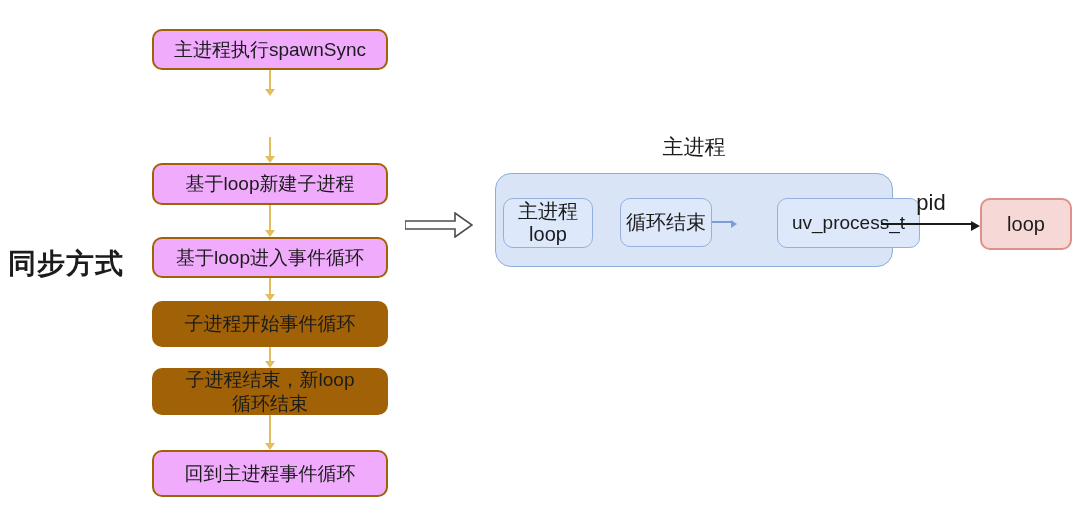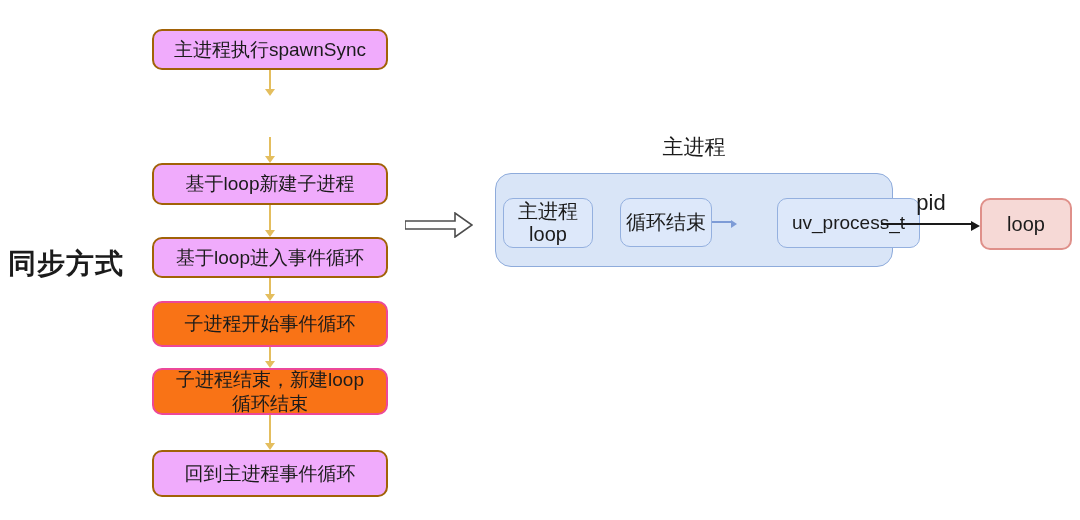--- a/index.html
+++ b/index.html
@@ -18,21 +18,21 @@
   }
 
   
   .fbox {
     position: absolute; left: 152px; width: 236px;
     display: flex; align-items: center; justify-content: center;
     text-align: center; font-size: 19px; line-height: 1.22;
     border-radius: 10px; white-space: pre-line;
   }
   .fbox.yellow { background: #f0abfc; border: 2px solid #a16207; }
-  .fbox.red    { background: #f97316; border: 2px solid #ec4899; }
+  .fbox.red    { background: #a16207; border: 2px solid #a16207; }
   .s1 { top: 29px;  height: 41px; }
   .s2 { top: 96px;  height: 41px; }
   .s3 { top: 163px; height: 42px; }
   .s4 { top: 237px; height: 41px; }
   .s5 { top: 301px; height: 46px; }
   .s6 { top: 368px; height: 47px; }
   .s7 { top: 450px; height: 47px; }
 
   
   .varrow { position: absolute; left: 269px; width: 0; border-left: 2px solid #E4BE5E; }
@@ -96,21 +96,21 @@
 
   <div class="fbox yellow s1">主进程执行spawnSync</div>
   <div class="varrow a1"></div>
   <div class="varrow a2"></div>
   <div class="fbox yellow s3">基于loop新建子进程</div>
   <div class="varrow a3"></div>
   <div class="fbox yellow s4">基于loop进入事件循环</div>
   <div class="varrow a4"></div>
   <div class="fbox red s5">子进程开始事件循环</div>
   <div class="varrow a5"></div>
-  <div class="fbox red s6">子进程结束，新建loop
+  <div class="fbox red s6">子进程结束，新loop
 循环结束</div>
   <div class="varrow a6"></div>
   <div class="fbox yellow s7">回到主进程事件循环</div>
 
   <svg class="big-arrow" width="68" height="26" viewBox="0 0 68 26">
     <polygon points="0,9 50,9 50,1 67,13 50,25 50,17 0,17" fill="#ffffff" stroke="#4d4d4d" stroke-width="1.6" stroke-linejoin="miter"></polygon>
   </svg>
 
   <div class="proc-title main-title">主进程</div>
   <div class="main-container"></div>

